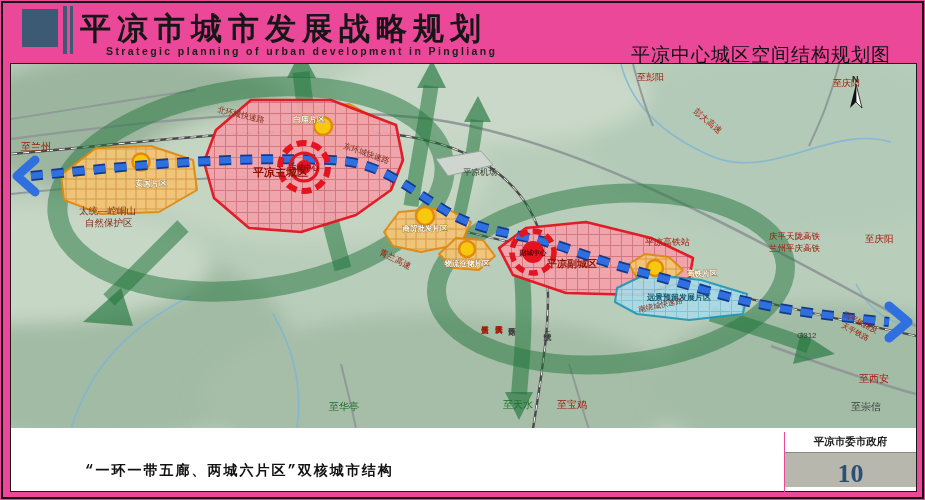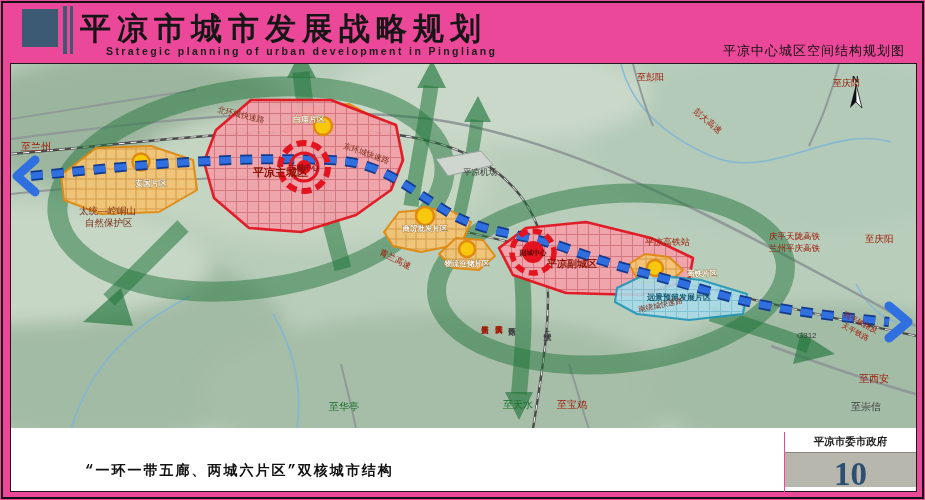--- a/index.html
+++ b/index.html
@@ -8,37 +8,37 @@
   .page-border{position:absolute;inset:1px;border:2px solid #141414;pointer-events:none;}
 
   
   .hdr-square{position:absolute;left:22px;top:9px;width:36px;height:38px;background:#3d5a74;}
   .hdr-bar1{position:absolute;left:63px;top:6px;width:4px;height:48px;background:#3d5a74;}
   .hdr-bar2{position:absolute;left:70px;top:6px;width:2.5px;height:48px;background:#3d5a74;}
   .hdr-title{position:absolute;left:80px;top:8px;font-size:31px;font-weight:800;
              letter-spacing:6px;color:#161616;white-space:nowrap;}
   .hdr-sub{position:absolute;left:82px;top:45px;font-size:10.5px;font-weight:700;
            letter-spacing:2.4px;color:#1c1c1c;white-space:nowrap;padding-left:24px;}
-  .hdr-right{position:absolute;right:20px;top:42px;font-size:13px;color:#101010;
+  .hdr-right{position:absolute;right:34px;top:42px;font-size:19px;color:#101010;
              letter-spacing:1px;white-space:nowrap;}
 
   
   .map-frame{position:absolute;left:10px;top:63px;width:905px;height:365px;
              border:1px solid #1a1a1a;background:#b9cdbb;overflow:hidden;}
 
   
   .footer{position:absolute;left:10px;top:428px;width:905px;height:63px;
           border:1px solid #1a1a1a;border-top:none;background:#fff;}
   .caption{position:absolute;left:74px;top:12px;height:63px;line-height:63px;
            font-size:14px;font-weight:800;letter-spacing:2px;color:#111;white-space:nowrap;font-family:Liberation Mono, monospace;}
   .stamp-box{position:absolute;right:0;top:4px;width:131px;height:63px;border-left:1px solid #ec4899;}
   .stamp-agency{height:20px;line-height:20px;text-align:center;font-size:10.5px;font-weight:700;
                 color:#222;font-family:"Liberation Serif",serif;border-bottom:1px solid #8a8a84;}
   .stamp-num{height:34px;line-height:42px;text-align:center;background:#b7b7ae;
-             font-family:"Liberation Serif",serif;font-size:33px;font-weight:700;color:#2d4f74;}
+             font-family:"Liberation Serif",serif;font-size:26px;font-weight:700;color:#2d4f74;}
 
   
   text{font-family:"Liberation Sans",sans-serif;}
   .lbl-red{fill:#a01806;}
   .lbl-brown{fill:#7a2a14;}
   .lbl-dark{fill:#3a3a3a;}
   .lbl-green{fill:#15702a;}
   .zone-white{fill:#ffffff;font-weight:700;paint-order:stroke;stroke:#8a5a10;stroke-width:0.6px;}
 </style>
 </head>

